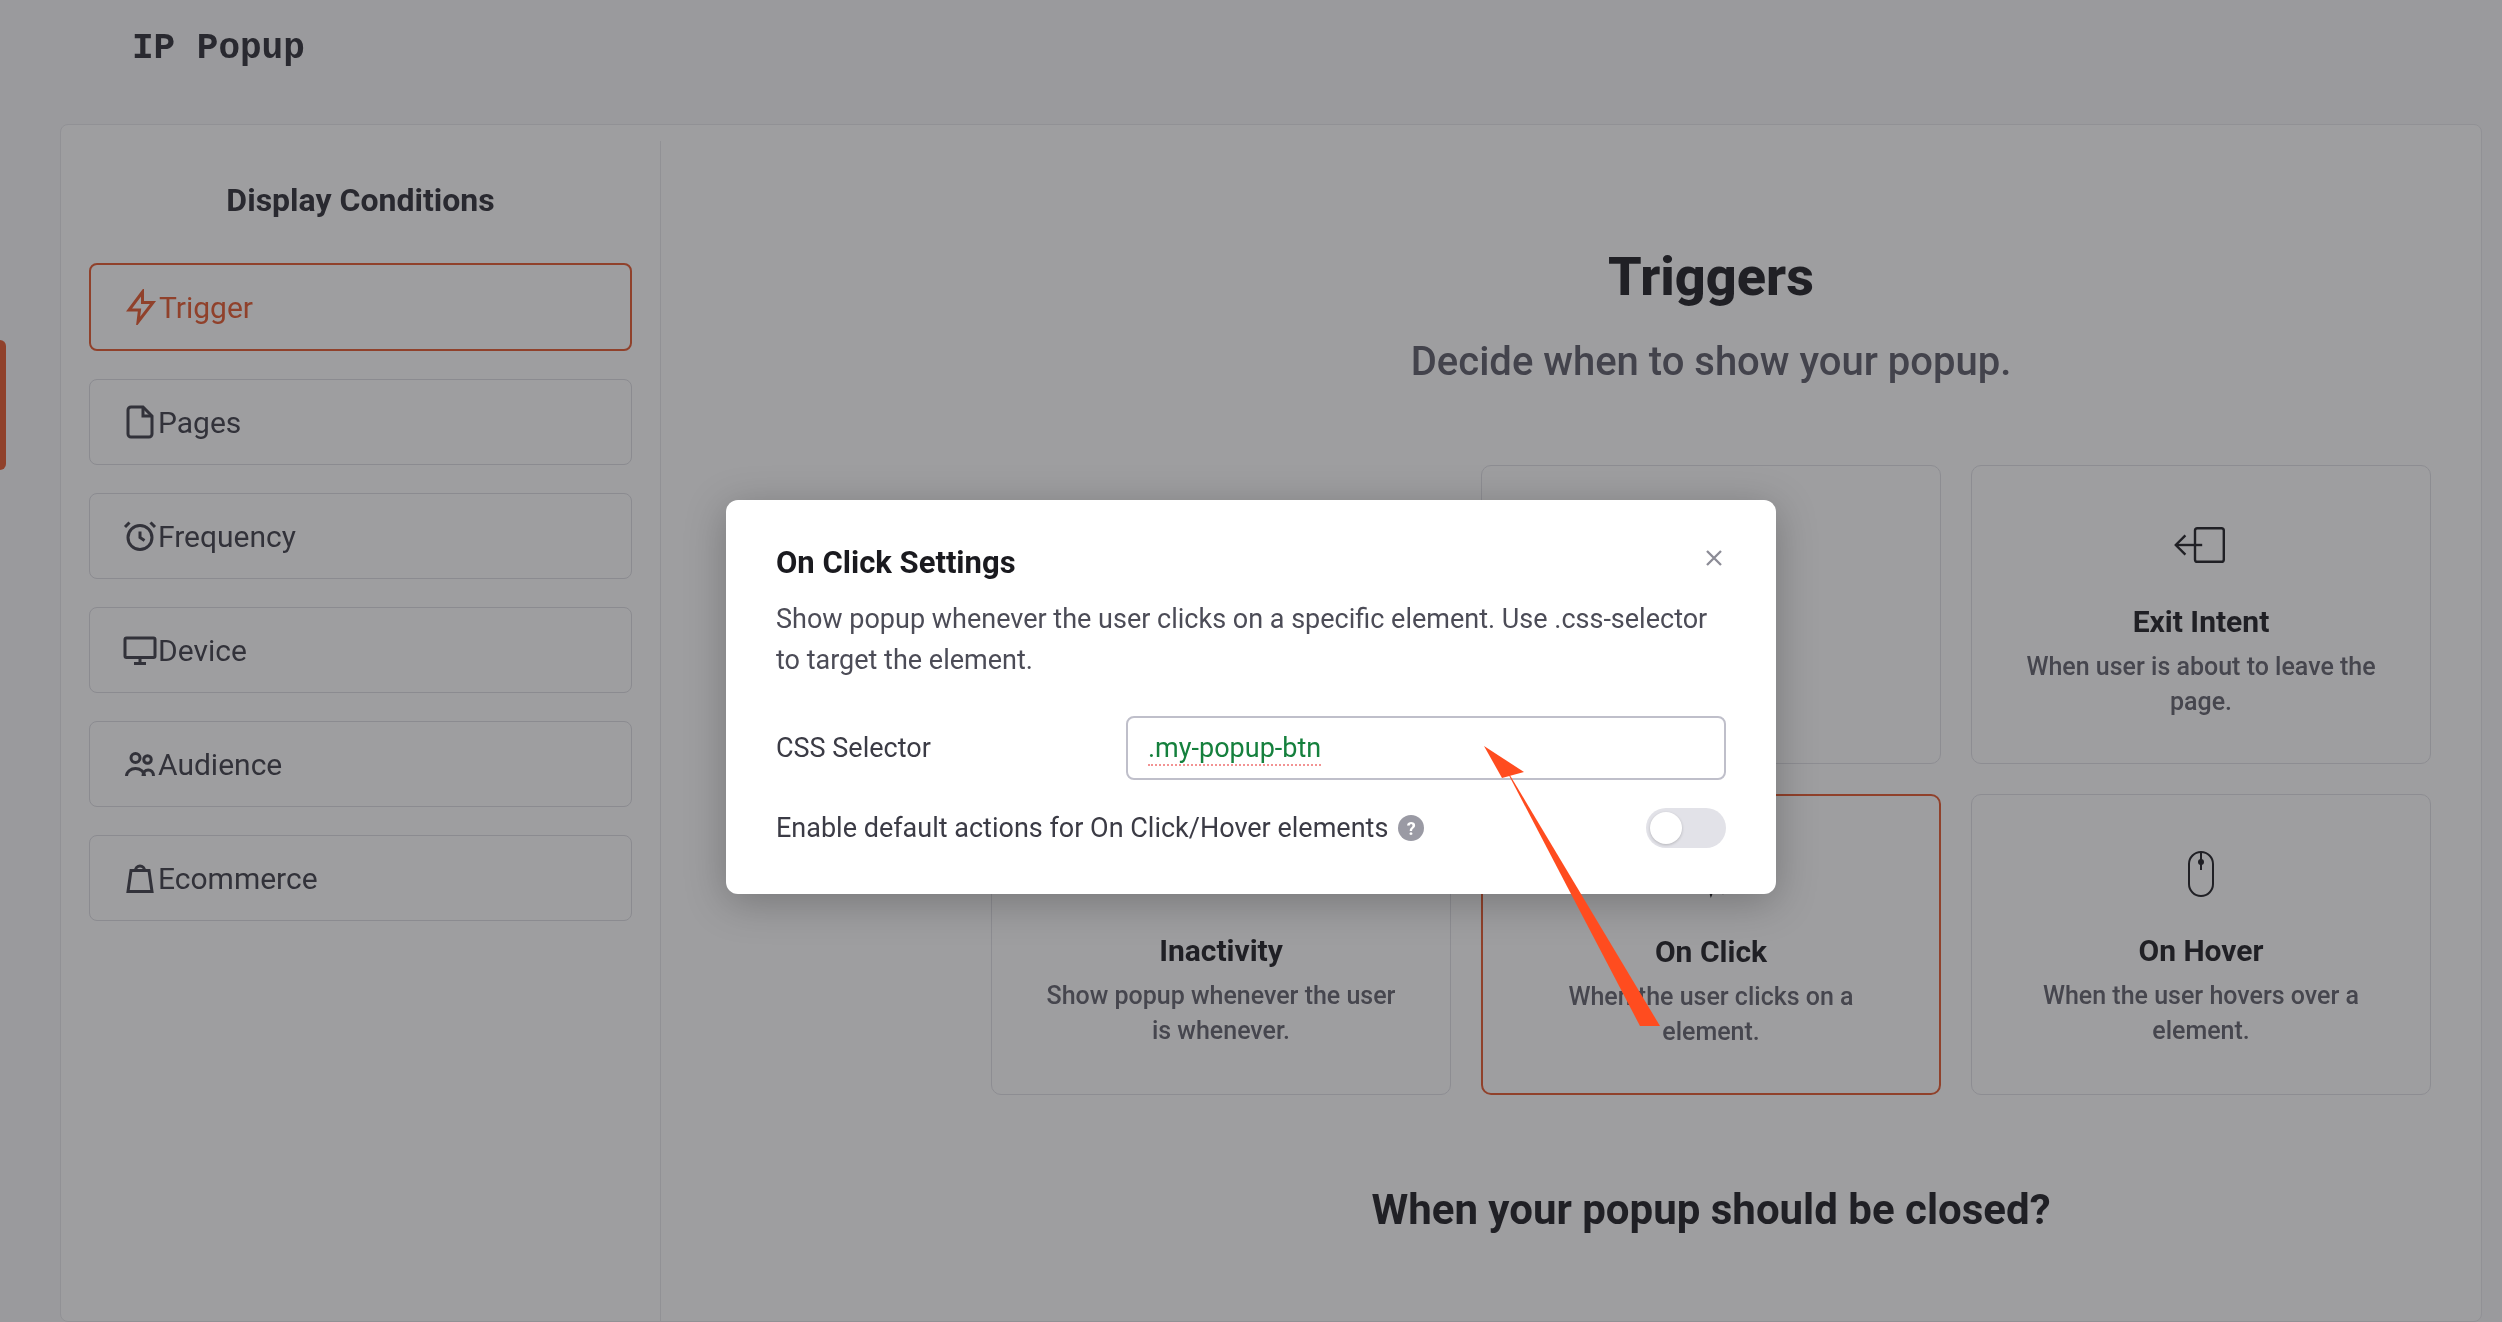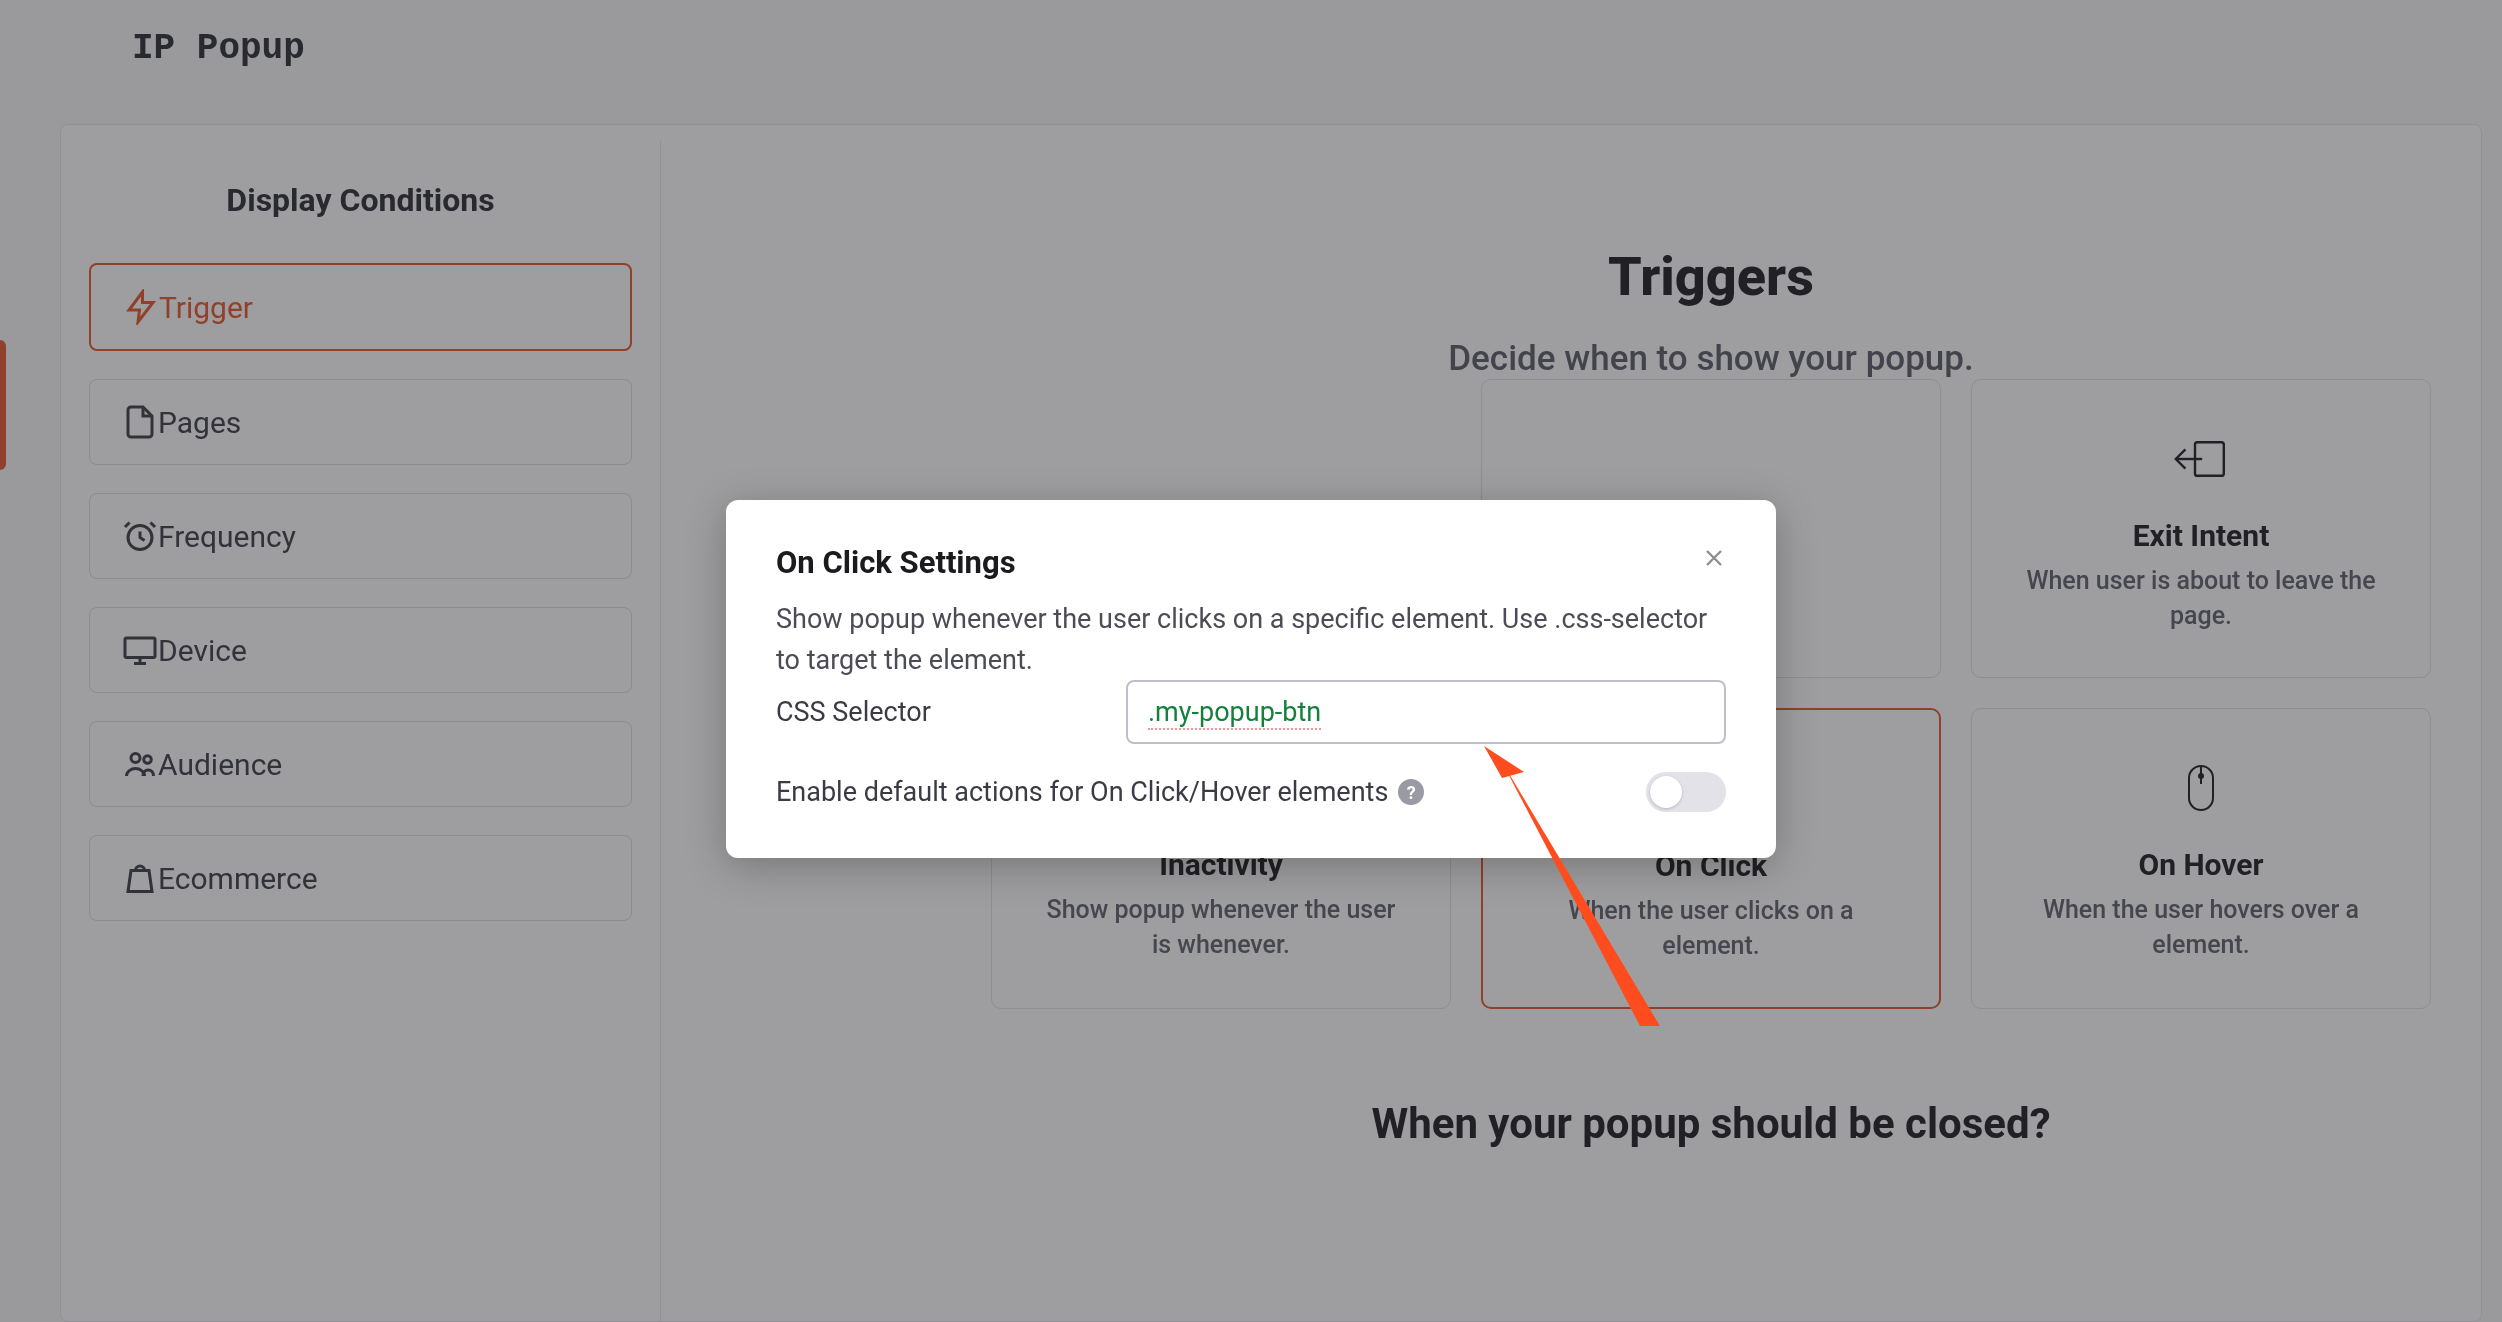--- a/index.html
+++ b/index.html
@@ -12,41 +12,41 @@
     .sidebar { position: absolute; top: 16px; left: 0; width: 600px; height: 100%; border-right: 1px solid #e7e7ec; padding: 40px 28px; }
     .sidebar-title { font-size: 32px; font-weight: 700; color: #2b2b33; text-align: center; margin-bottom: 44px; }
     .sidebar-item { display: flex; align-items: center; border: 1px solid #dcdce2; border-radius: 8px; padding: 24px 32px; margin-bottom: 28px; font-size: 30px; color: #3b3b45; cursor: pointer; }
     .sidebar-item.active { border: 2px solid #e6572b; color: #e6572b; background: #fff; }
     .sidebar-item.active .sidebar-icon svg { stroke: #e6572b; }
     .sidebar-icon { width: 36px; height: 36px; display: flex; align-items: center; justify-content: center; }
     .sidebar-icon svg { width: 100%; height: 100%; stroke: #3b3b45; stroke-width: 2; fill: none; }
 
     .content { position: absolute; top: 0; left: 600px; right: 0; bottom: 0; padding: 120px 60px 0 340px; }
     .content-title { font-size: 54px; font-weight: 800; color: #1a1a1f; text-align: center; margin-bottom: 30px; }
-    .content-subtitle { font-size: 35px; color: #5a5a66; text-align: center; font-weight: 500; }
+    .content-subtitle { font-size: 40px; color: #5a5a66; text-align: center; margin-bottom: 80px; font-weight: 500; }
 
     .card-grid { display: grid; grid-template-columns: repeat(3, 460px); gap: 30px; justify-content: center; }
     .card { border: 1px solid #e0e0e6; border-radius: 10px; padding: 44px 28px; text-align: center; position: relative; cursor: pointer; }
     .card.active { border: 2px solid #e6572b; }
     .card-icon { height: 70px; display: flex; align-items: center; justify-content: center; margin-bottom: 24px; }
     .card-icon svg { width: 60px; height: 60px; stroke: #1a1a1f; stroke-width: 2; fill: none; }
     .card-title { font-size: 30px; font-weight: 700; color: #1a1a1f; margin-bottom: 10px; }
     .card-desc { font-size: 25px; color: #5f5f6a; line-height: 1.4; font-weight: 500; }
     .card-corner { position: absolute; top: 0; left: 0; width: 84px; height: 84px; background: #e6572b; clip-path: polygon(0 0, 100% 0, 0 100%); }
     .card-check { position: absolute; top: 14px; left: 14px; color: #fff; font-size: 22px; font-weight: bold; }
 
     .section-heading { font-size: 42px; font-weight: 700; color: #1a1a1f; text-align: center; margin-top: 90px; }
 
     
     .overlay { position: absolute; inset: 0; background: rgba(40,40,45,0.45); display: flex; align-items: flex-start; justify-content: center; padding-top: 500px; }
     .modal { width: 1050px; background: #fff; border-radius: 12px; box-shadow: 0 8px 40px rgba(0,0,0,0.25); padding: 44px 50px 46px; position: relative; }
     .modal-title { font-size: 31px; font-weight: 700; color: #1a1a1f; margin-bottom: 18px; }
     .modal-close { position: absolute; top: 44px; right: 48px; width: 28px; height: 28px; cursor: pointer; color: #8c8c96; }
     .modal-close svg { width: 100%; height: 100%; stroke: currentColor; stroke-width: 2; }
-    .modal-desc { font-size: 27px; color: #4c4c57; line-height: 1.5; }
+    .modal-desc { font-size: 27px; color: #4c4c57; line-height: 1.5; margin-bottom: 36px; }
     .modal-row { display: flex; align-items: center; margin-bottom: 28px; }
     .modal-label { width: 350px; font-size: 27px; color: #3b3b45; }
     .modal-input { flex: 1; border: 2px solid #bfbfca; border-radius: 8px; padding: 14px 20px; font-size: 27px; color: #15803d; outline: none; }
     .modal-input .underline { border-bottom: 2px dotted rgba(230,40,40,0.5); }
     .toggle-row { display: flex; justify-content: space-between; }
     .toggle-label { font-size: 27px; color: #3b3b45; display: flex; align-items: center; gap: 10px; }
     .help-icon { width: 26px; height: 26px; border-radius: 50%; background: #9a9aa4; color: #fff; font-size: 18px; font-weight: bold; display: inline-flex; align-items: center; justify-content: center; }
     .toggle { width: 80px; height: 40px; background: #e2e2e8; border-radius: 20px; position: relative; cursor: pointer; }
     .toggle-knob { position: absolute; top: 4px; left: 4px; width: 32px; height: 32px; background: #fff; border-radius: 50%; box-shadow: 0 1px 3px rgba(0,0,0,0.2); }
 

